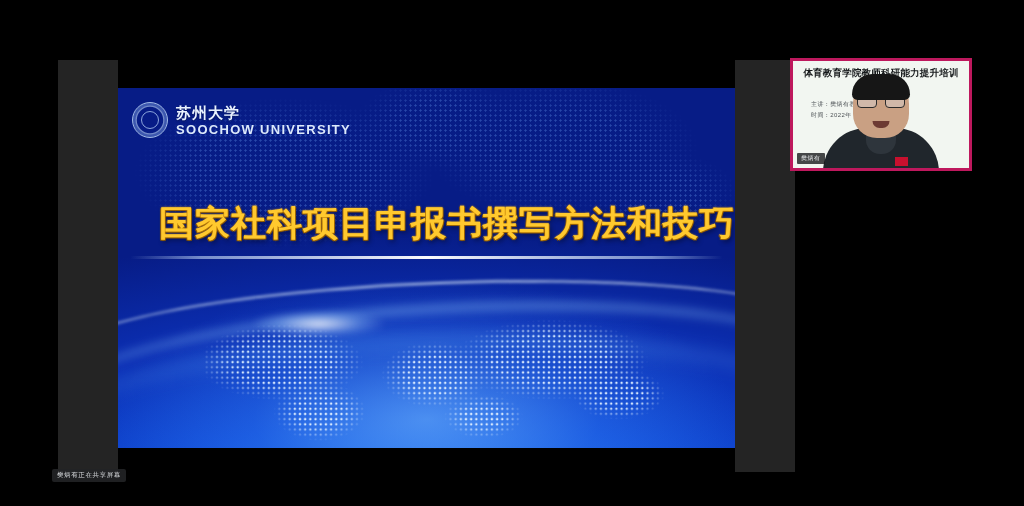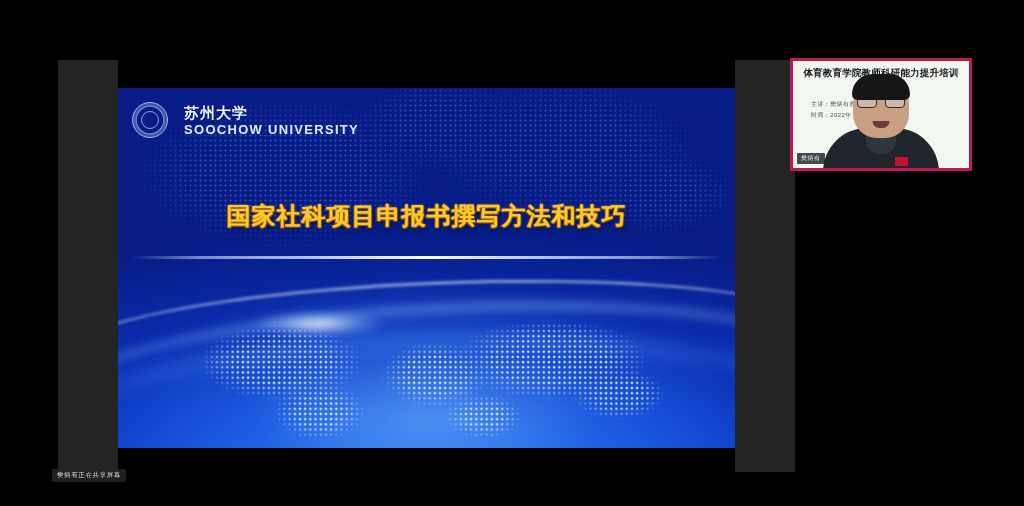--- a/index.html
+++ b/index.html
@@ -122,21 +122,21 @@
     filter: blur(3px);
   }
 
   
   #slide .logo {
     position: absolute;
     left: 14px;
     top: 14px;
     display: flex;
     align-items: center;
-    gap: 16px;
+    gap: 8px;
   }
   #slide .logo .seal {
     width: 34px; height: 34px;
     border-radius: 50%;
     border: 1.4px solid rgba(200,225,255,0.8);
     box-shadow: inset 0 0 0 2.5px rgba(10,40,150,0.5), inset 0 0 0 3.8px rgba(200,225,255,0.55);
     position: relative;
     flex: none;
   }
   #slide .logo .seal::after {
@@ -164,22 +164,22 @@
     letter-spacing: 1.3px;
     margin-top: 3px;
     white-space: nowrap;
   }
 
   
   #slide .title {
     position: absolute;
     left: 0; right: 0;
     top: 112px;
-    text-align: center;
-    font-size: 24px;
+    text-align: right;
+    font-size: 35px;
     font-weight: bold;
     letter-spacing: 1px;
     color: #ffc92e;
     text-shadow:
       0 0 2px rgba(255,180,20,0.9),
       1px 1px 0 #7a4a00,
       -1px 1px 0 #7a4a00,
       2px 3px 5px rgba(0,0,0,0.45);
     white-space: nowrap;
   }

